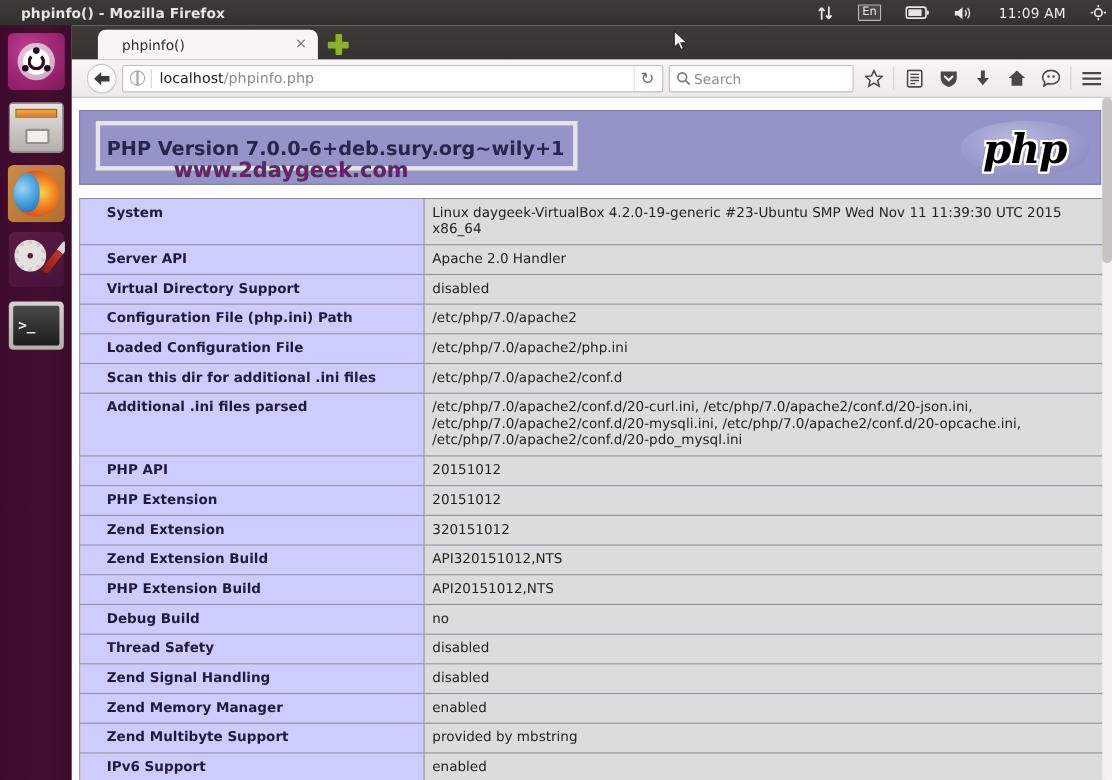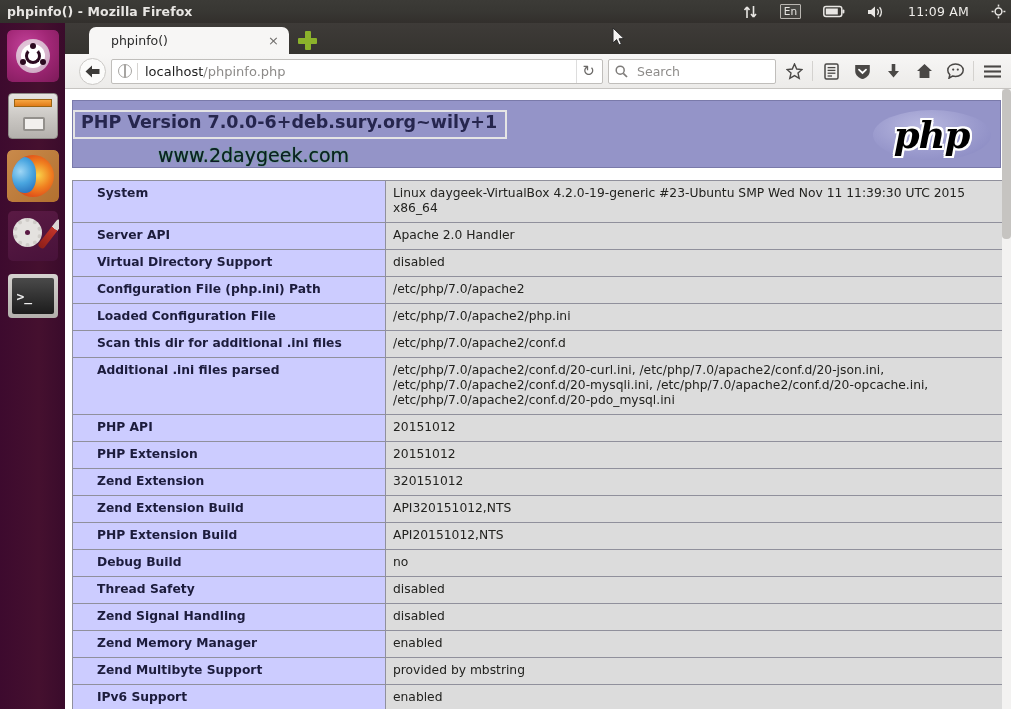--- a/index.html
+++ b/index.html
@@ -12,21 +12,21 @@
   #screen { position: relative; width: 1011px; height: 709px; overflow: hidden; }
 
   
   #top-panel {
     position: absolute; top: 0; left: 0; width: 1011px; height: 23px;
     background: linear-gradient(to bottom, #3c3b37 0%, #383733 50%, #322f2c 100%);
     display: flex; align-items: center;
     color: #e8e6e3; font-size: 12.5px; font-weight: bold;
     z-index: 40;
   }
-  #panel-title { margin-left: 7px; letter-spacing: .1px; font-size: 12.5px;
+  #panel-title { margin-left: 19px; letter-spacing: .1px; font-size: 12.5px;
     font-family: "DejaVu Sans", sans-serif; }
   #tray { margin-left: auto; display: flex; align-items: center; gap: 22px;
     padding-right: 5px; font-weight: normal; }
   .tray-item { display: flex; align-items: center; color: #e3e1de; }
   .lang-box {
     border: 1px solid #b9b6b1; color: #e7e5e2; font-size: 10.5px;
     padding: 0px 3px 1px 3px; line-height: 12px; border-radius: 1px; font-weight: normal;
     background: rgba(255,255,255,0.07);
   }
   #clock { font-size: 12.5px; font-weight: normal; color: #efedea; letter-spacing: .2px; }
@@ -128,40 +128,40 @@
     border-radius:2px; display:flex; align-items:center; padding:0 2px 0 6px; }
   .globe { width:14px;height:14px;border-radius:50%;border:1.5px solid #a7a5a2;
     margin-right:5px; position:relative; flex:none; }
   .globe::after{content:"";position:absolute;left:5px;top:-1px;width:2px;height:14px;background:#a7a5a2;}
   .urlsep { width:1px;height:17px;background:#d6d4d1;margin-right:7px; flex:none;}
   #url-text { font-size:13px; color:#8d8b89; white-space:nowrap; font-family:"DejaVu Sans",sans-serif;}
   #url-host { color:#1d1d1d; }
   #reload { margin-left:auto; width:24px;height:23px;display:flex;align-items:center;
     justify-content:center;color:#6b6967;font-size:15px; border-left:1px solid #ddd;}
   #searchbar { width:168px;height:25px;background:#fff;border:1px solid #c0bebb;border-radius:2px;
-    display:flex;align-items:center;padding:0 6px;gap:9px; }
+    display:flex;align-items:center;padding:0 6px;gap:3px; }
   #search-ph { font-size:12.5px;color:#8d8b89; }
   .navicon { width:26px;height:26px;display:flex;align-items:center;justify-content:center;
     color:#4a4846;font-size:15px; flex:none;}
   .vsep{width:1px;height:20px;background:#d4d2cf;}
 
   
   #viewport { position:absolute; top:66px; left:0; width:946px; height:620px;
     background:#ffffff; overflow:hidden; }
   #page { padding:11px 0 0 0; }
 
   
   #php-header { margin:0 10px 0 7px; background:#9494c8; border:1px solid #7a7aaa;
     height:68px; position:relative; }
-  #ver-box { position:absolute; left:0; top:9px; border:2px solid #e5e5e5;
-    padding:0 8px 5px 6px; }
+  #ver-box { position:absolute; left:14px; top:9px; border:4px solid #e5e5e5;
+    padding:12px 8px 5px 6px; }
   #ver-text { font-family:"DejaVu Sans",sans-serif; font-weight:bold; font-size:17.5px;
     color:#26264e; white-space:nowrap; }
-  #watermark { position:absolute; left:85px; top:43px; color:#0f172a;
-    font-weight:normal; font-size:19px; font-family:"DejaVu Sans",sans-serif;
+  #watermark { position:absolute; left:85px; top:43px; color:#701a75;
+    font-weight:bold; font-size:19px; font-family:"DejaVu Sans",sans-serif;
     text-shadow:0 0 1px #0a0; white-space:nowrap; }
   #php-logo { position:absolute; right:6px; top:7px; width:125px; height:54px;
     background:#9494c8; display:flex; align-items:center; justify-content:center; }
   #php-logo .ell { width:118px;height:50px;border-radius:50%;
     background: radial-gradient(ellipse at 42% 34%, #b9b9e0 0%, #9a9acd 55%, #8585bf 100%);
     display:flex;align-items:center;justify-content:center;}
   #php-logo .txt { font-family:"DejaVu Serif", serif; font-style:italic; font-weight:bold;
     font-size:37px; color:#000; letter-spacing:-1px;
     text-shadow: -2px 0 #fff, 2px 0 #fff, 0 -2px #fff, 0 2px #fff,
                  -2px -2px #fff, 2px 2px #fff, -2px 2px #fff, 2px -2px #fff;

